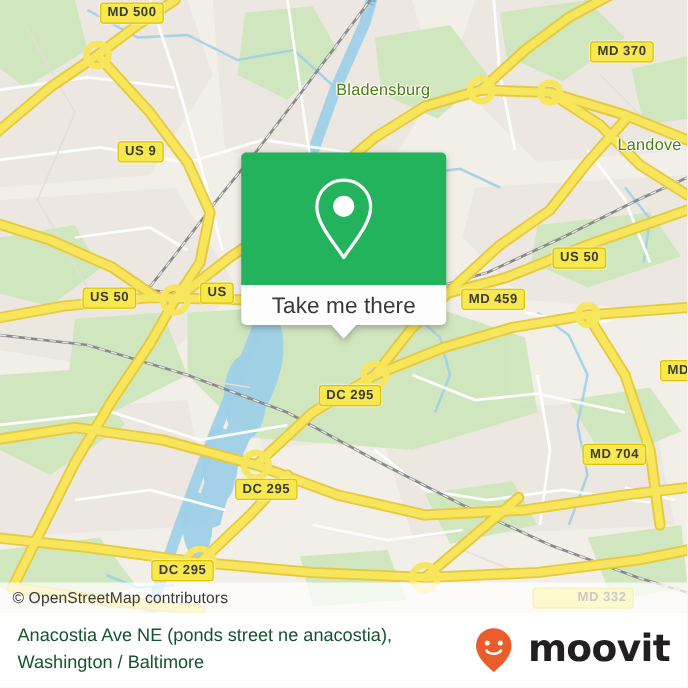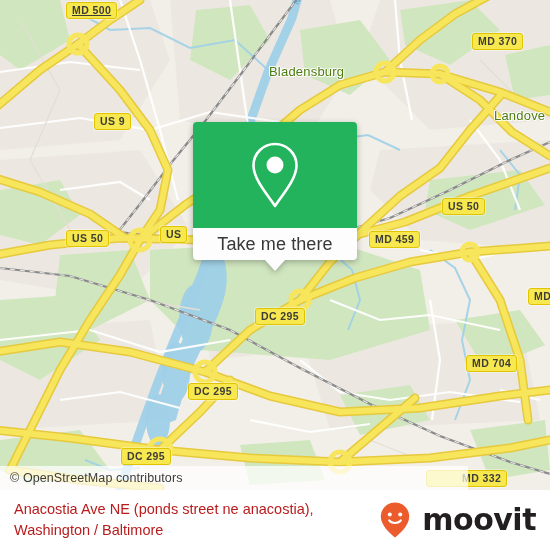--- a/index.html
+++ b/index.html
@@ -65,21 +65,21 @@
     line-height: 12px;
     white-space: nowrap;
     box-shadow: 0 0 0 1px rgba(255,255,255,.35);
   }
 
   
   #attribution {
     position: absolute;
     left: 0;
     bottom: 0;
-    width: 468px;
+    width: 550px;
     height: 24px;
     background: rgba(255,255,255,.72);
     display: flex;
     align-items: center;
   }
   #attribution span {
     font-family: "Liberation Sans", sans-serif;
     font-size: 12.5px;
     color: #3b3b3b;
     padding-left: 10px;
@@ -141,21 +141,21 @@
     background: #ffffff;
     display: flex;
     align-items: center;
     justify-content: space-between;
     padding: 0 14px 0 14px;
     box-sizing: border-box;
   }
   #footer-text {
     font-family: "Liberation Sans", sans-serif;
     font-size: 14.5px;
-    color: #b91c1c;
+    color: #14532d;
     line-height: 21px;
     max-width: 380px;
   }
   #brand {
     display: flex;
     align-items: center;
     gap: 12px;
   }
   #brand-word {
     font-family: "DejaVu Sans", sans-serif;
@@ -318,21 +318,21 @@
           <circle cx="470" cy="252" r="8"></circle>
         </g>
       </g>
     </svg>
 
     <div class="place-label" style="left:269px; top:64px;">Bladensburg</div>
     <div class="place-label" style="left:494px; top:108px;">Landove</div>
 
     <div class="water-label" style="left:292px; top:2px; transform:rotate(-62deg); transform-origin:left top;">No</div>
 
-    <div class="shield" style="left:66px;  top:2px;text-decoration:underline;">MD 500</div>
+    <div class="shield" style="left:80px;  top:2px;">MD 500</div>
     <div class="shield" style="left:472px; top:33px;">MD 370</div>
     <div class="shield" style="left:94px;  top:113px;">US 9</div>
     <div class="shield" style="left:442px; top:198px;">US 50</div>
     <div class="shield" style="left:66px;  top:230px;">US 50</div>
     <div class="shield" style="left:160px; top:226px;">US</div>
     <div class="shield" style="left:369px; top:231px;">MD 459</div>
     <div class="shield" style="left:255px; top:308px;">DC 295</div>
     <div class="shield" style="left:528px; top:288px;">MD</div>
     <div class="shield" style="left:466px; top:355px;">MD 704</div>
     <div class="shield" style="left:188px; top:383px;">DC 295</div>

